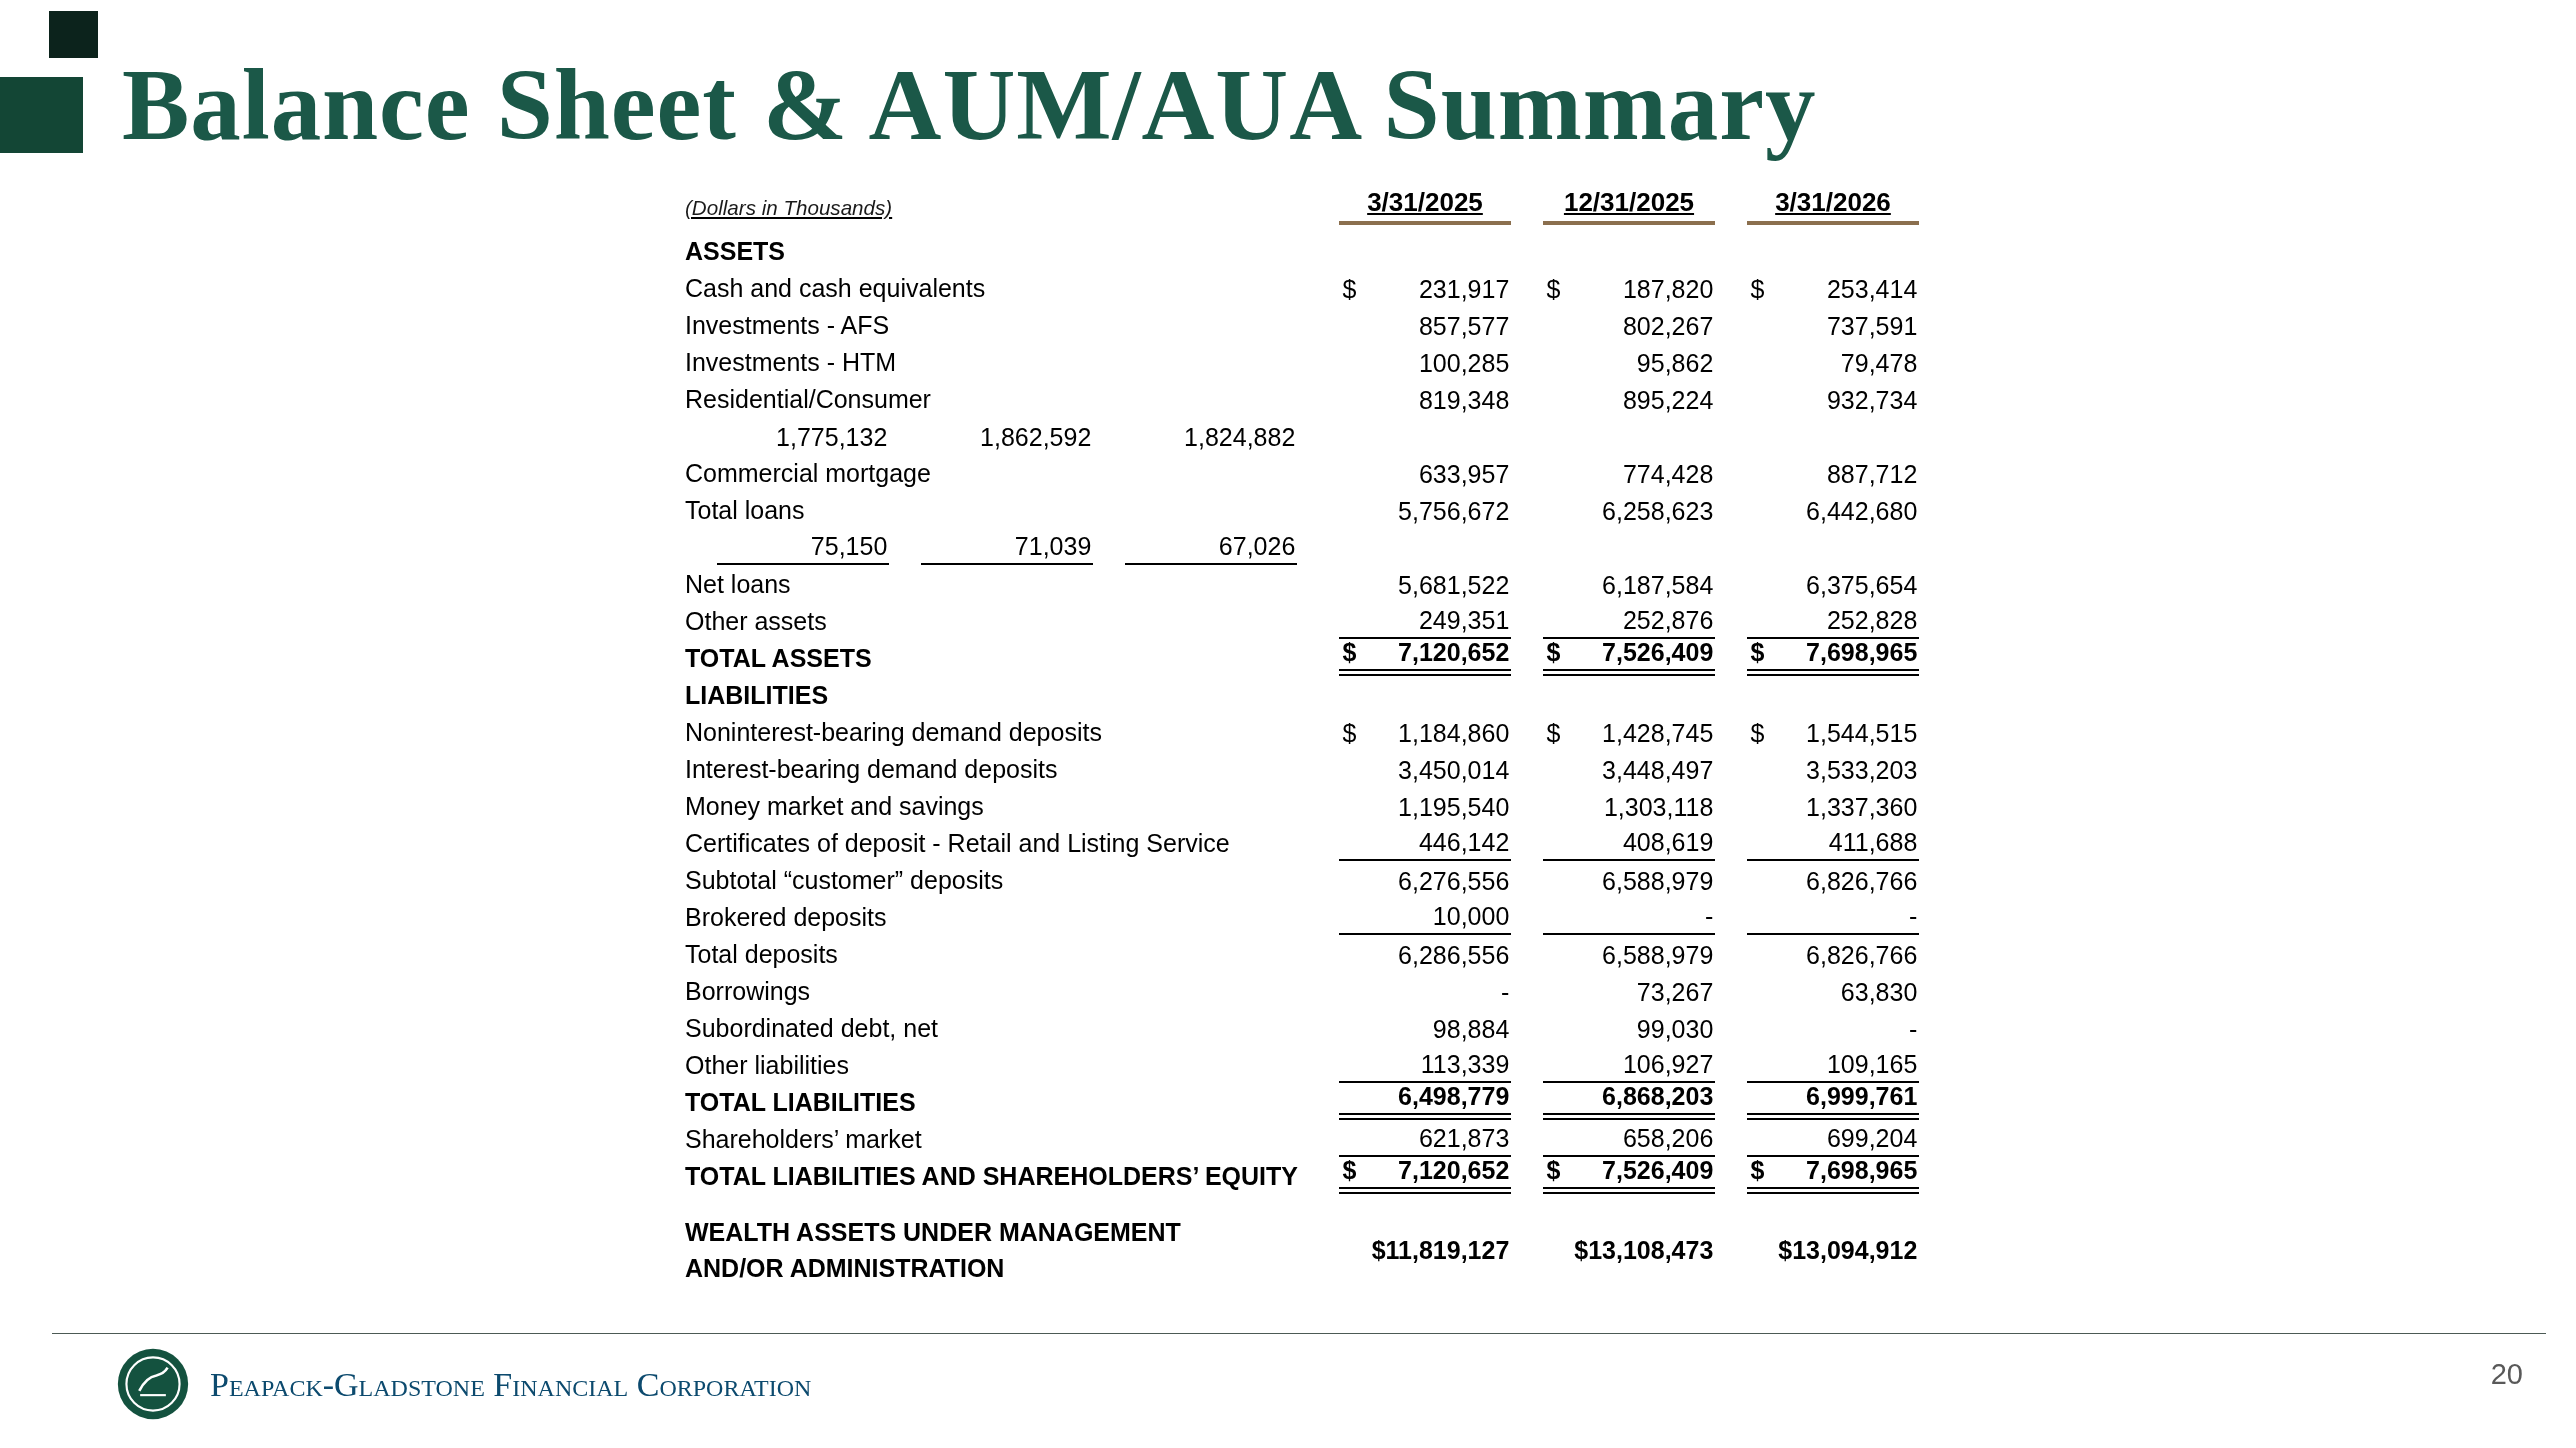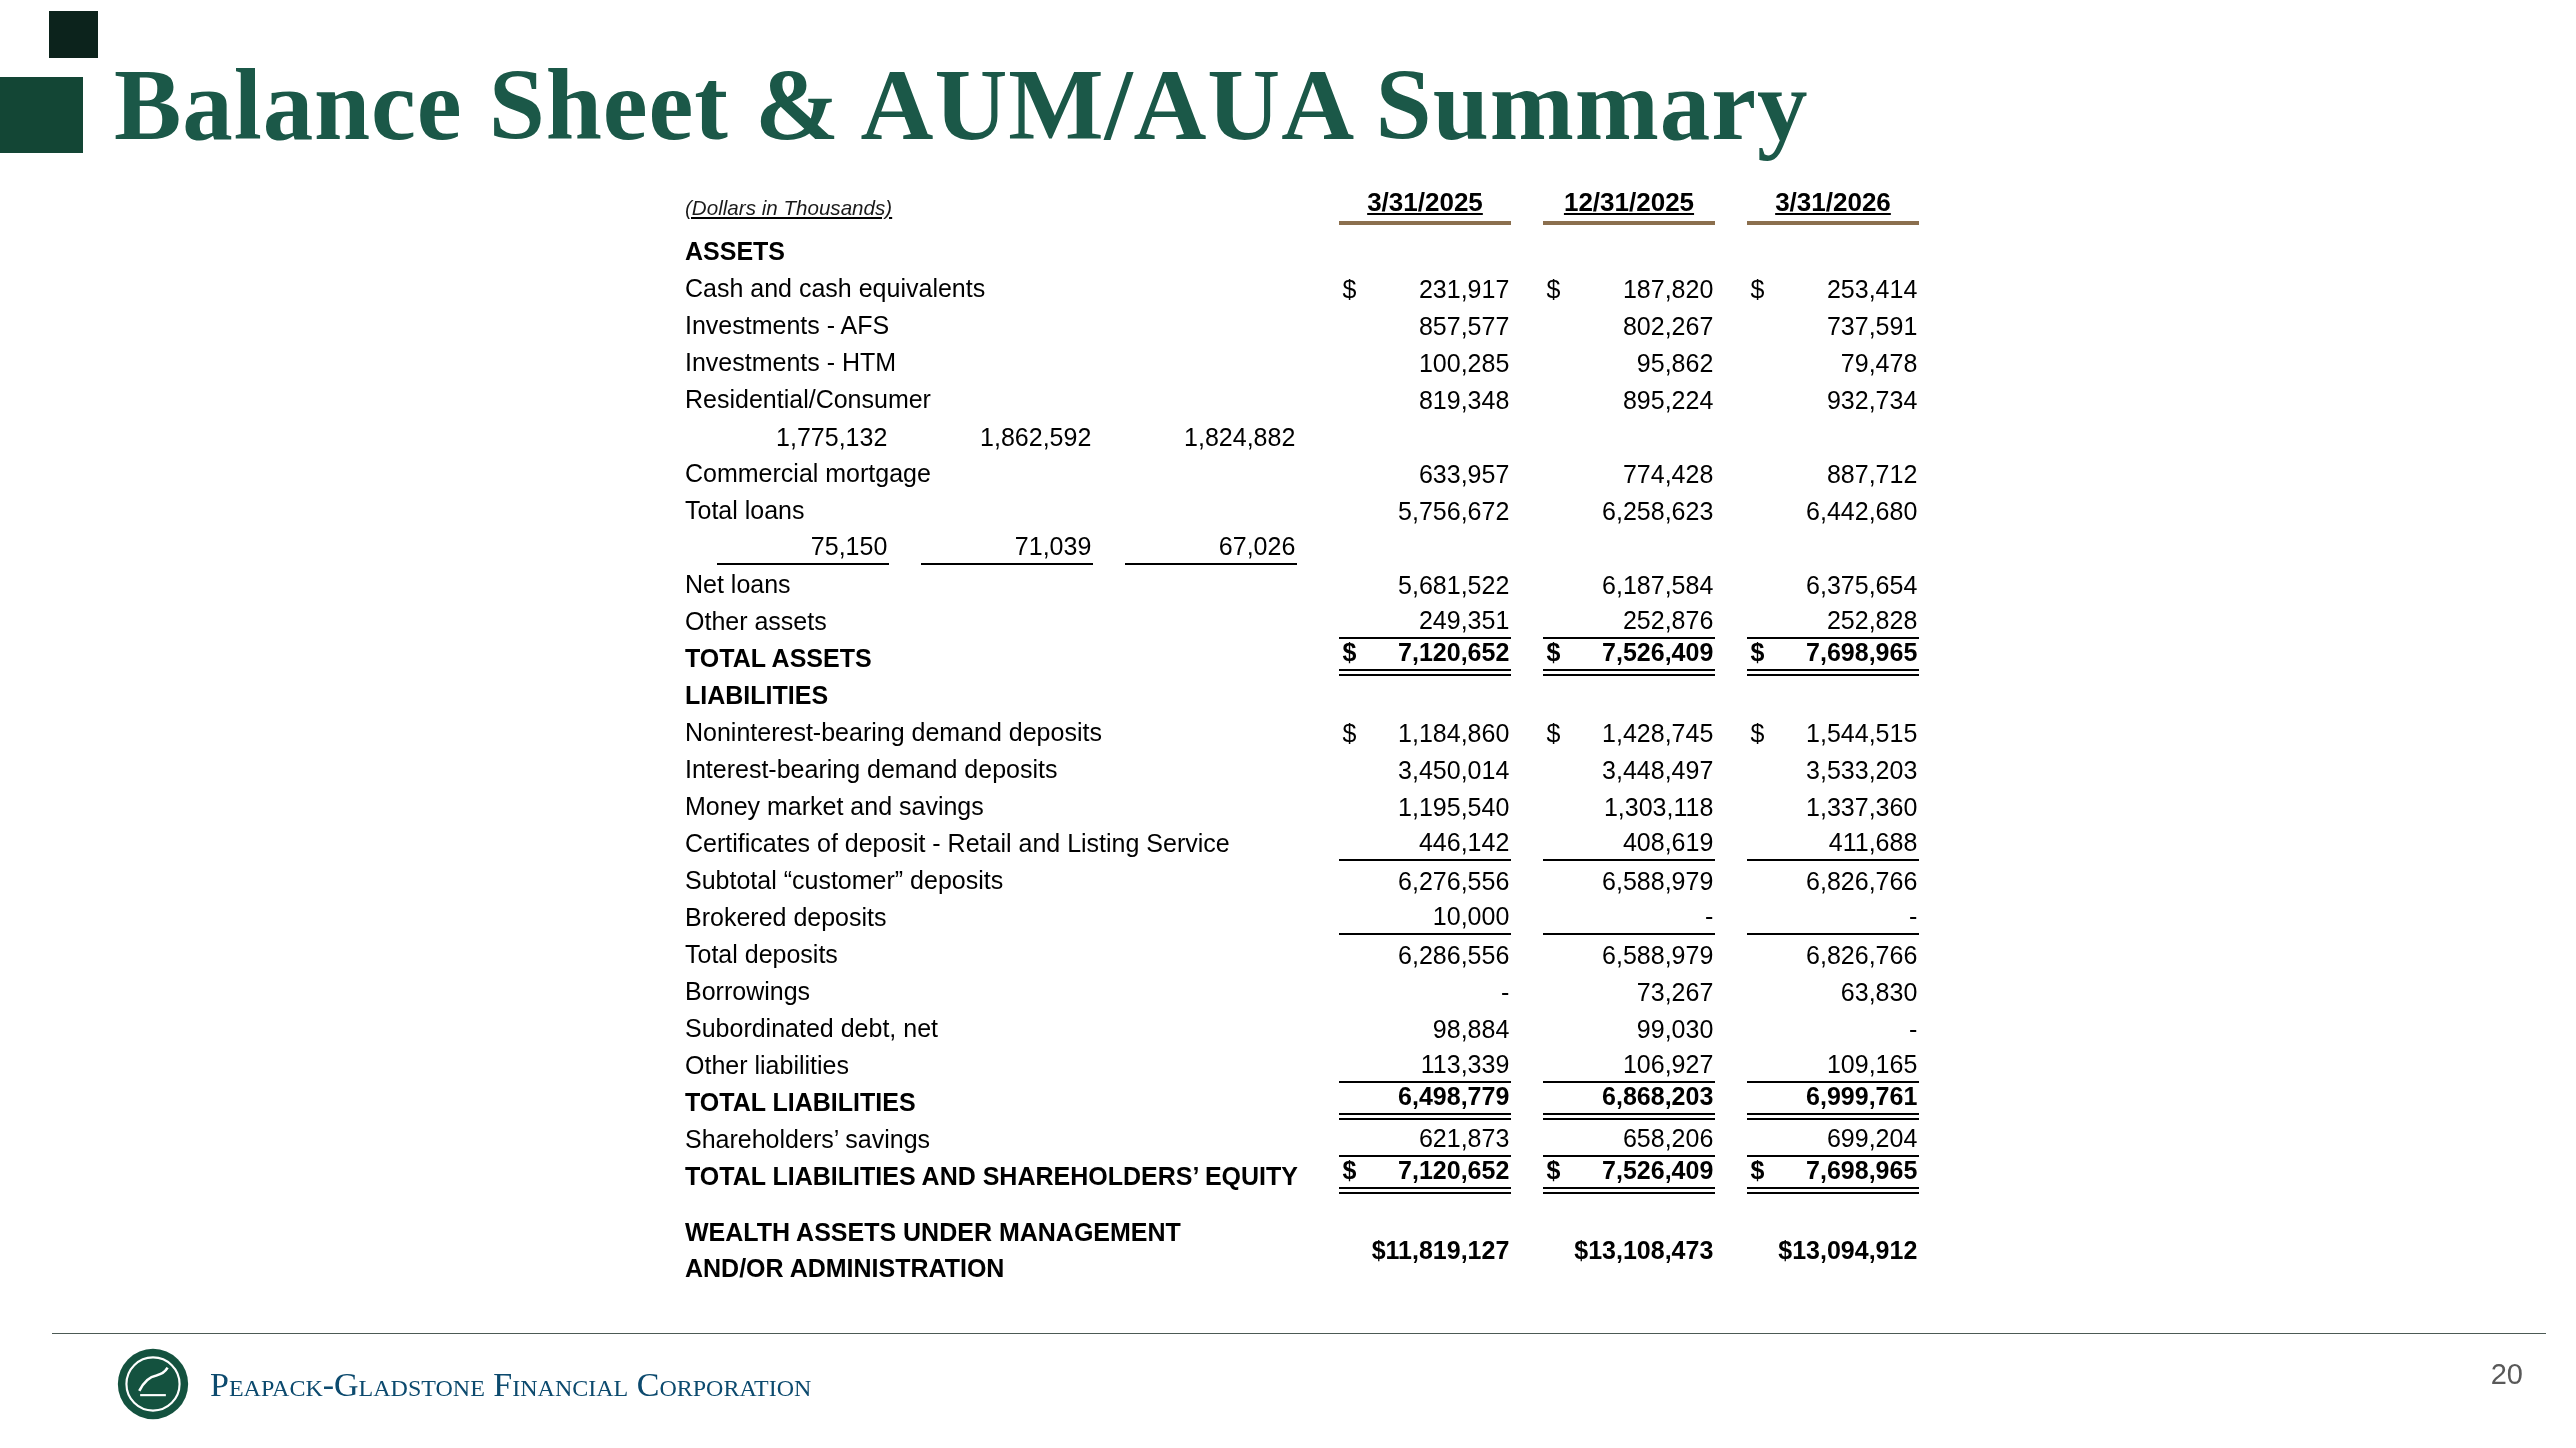--- a/index.html
+++ b/index.html
@@ -14,21 +14,21 @@
   }
   .corner-square {
     position: absolute; left: 49px; top: 11px;
     width: 49px; height: 47px; background: #0c231c;
   }
   .title-bar {
     position: absolute; left: 0; top: 77px;
     width: 83px; height: 76px; background: #134635;
   }
   .title {
-    position: absolute; left: 114px; top: 50px; margin: 0;
+    position: absolute; left: 122px; top: 50px; margin: 0;
     font-family: "Liberation Serif", serif;
     font-weight: 700; font-size: 101px; line-height: 1.1;
     color: #1b5848; white-space: nowrap; letter-spacing: 0.9px;
   }
   .table { position: absolute; left: 685px; top: 184px; }
   .t-row { display: flex; height: 37px; align-items: flex-end; }
   .header-row { height: 41px; margin-bottom: 6.9px; text-decoration: underline; }
   .units-note {
     width: 622px; font-size: 20.6px; font-style: italic;
     line-height: 34px; color: #1a1a1a;
@@ -361,21 +361,21 @@
           <div class="num">6,498,779</div>
         </div>
         <div class="cell u2 b">
           <div class="num">6,868,203</div>
         </div>
         <div class="cell u2 b">
           <div class="num">6,999,761</div>
         </div>
       </div>
       <div class="t-row">
-        <div class="lbl">Shareholders’ savings</div>
+        <div class="lbl">Shareholders’ market</div>
         <div class="cell u1">
           <div class="num">621,873</div>
         </div>
         <div class="cell u1">
           <div class="num">658,206</div>
         </div>
         <div class="cell u1">
           <div class="num">699,204</div>
         </div>
       </div>

